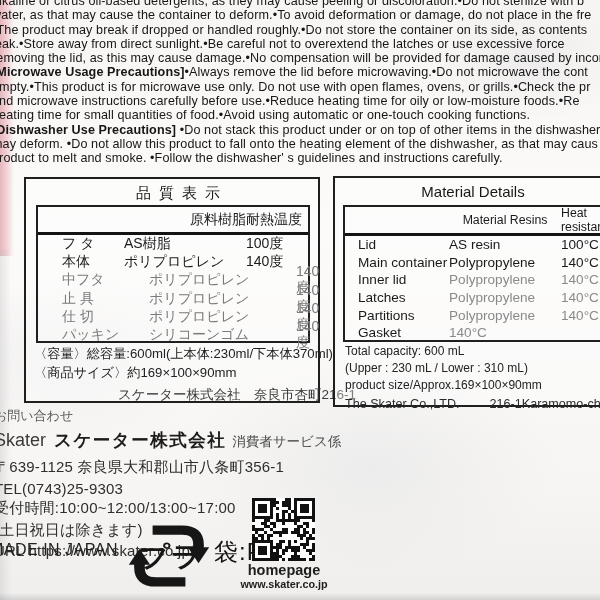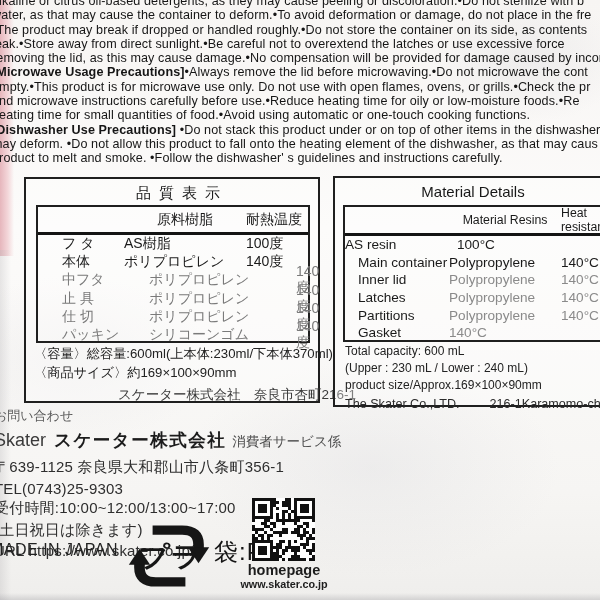--- a/index.html
+++ b/index.html
@@ -36,21 +36,21 @@
   .m-inner{left:8px;top:27px;width:264px;height:137px;}
   .thead{display:flex;align-items:center;border-bottom:3px solid #141414;}
   .q-inner .thead{height:25px;font-size:14px;}
   .m-inner .thead{height:26px;font-size:12.3px;}
   .trow{display:flex;align-items:center;}
   .q-inner .trow{height:18.2px;font-size:14px;}
   .m-inner .trow{height:17.6px;font-size:13.6px;}
   .qbox .c-part{flex:0 0 86px;padding-left:24px;box-sizing:border-box;}
   .qbox .c-resin{flex:0 0 122px;}
   .qbox .c-temp{flex:1;}
-  .qbox .thead .c-resin{text-align:center;}
+  .qbox .thead .c-resin{text-align:right;}
   .mbox .c-part{flex:0 0 104px;padding-left:13px;box-sizing:border-box;}
   .mbox .c-resin{flex:0 0 112px;}
   .mbox .c-temp{flex:1;}
   .mbox .thead .c-resin{text-align:center;}
   .qbox .trow.dim{color:#7a7a7a;gap:25px;}
   .mbox .trow.dim .c-resin,.mbox .trow.dim .c-temp{color:#8a8a8a;}
   .note{position:absolute;left:8px;white-space:nowrap;color:#222;}
   .qbox .note{font-size:13.2px;}
   .q-note0{top:166px;}
   .q-note1{top:185px;}
@@ -147,20 +147,21 @@
 
   <div class="obox mbox">
     <div class="box-title">Material Details</div>
     <div class="inner m-inner">
       <div class="thead">
         <span class="c-part"></span>
         <span class="c-resin">Material Resins</span>
         <span class="c-temp">Heat resistant</span>
       </div>
       <div class="trow">
+        <span class="c-part">Lid</span>
         <span class="c-resin">AS resin</span>
         <span class="c-temp">100°C</span>
       </div>
       <div class="trow">
         <span class="c-part">Main container</span>
         <span class="c-resin">Polypropylene</span>
         <span class="c-temp">140°C</span>
       </div>
       <div class="trow dim">
         <span class="c-part">Inner lid</span>
@@ -176,21 +177,21 @@
         <span class="c-part">Partitions</span>
         <span class="c-resin">Polypropylene</span>
         <span class="c-temp">140°C</span>
       </div>
       <div class="trow dim">
         <span class="c-part">Gasket</span>
         <span class="c-temp">140°C</span>
       </div>
     </div>
     <div class="note m-note0">Total capacity: 600 mL</div>
-    <div class="note m-note1">(Upper : 230 mL / Lower : 240 mL)</div>
+    <div class="note m-note1">(Upper : 230 mL / Lower : 310 mL)</div>
     <div class="note m-note2">product size/Approx.169×100×90mm</div>
     <div class="m-company">
       <span>The Skater Co.,LTD.</span>
       <span>216-1Karamomo-cho,Nara</span>
     </div>
   </div>
 
   <div class="contact">
     <div class="c-label">お問い合わせ</div>
     <div class="c-brandline">

